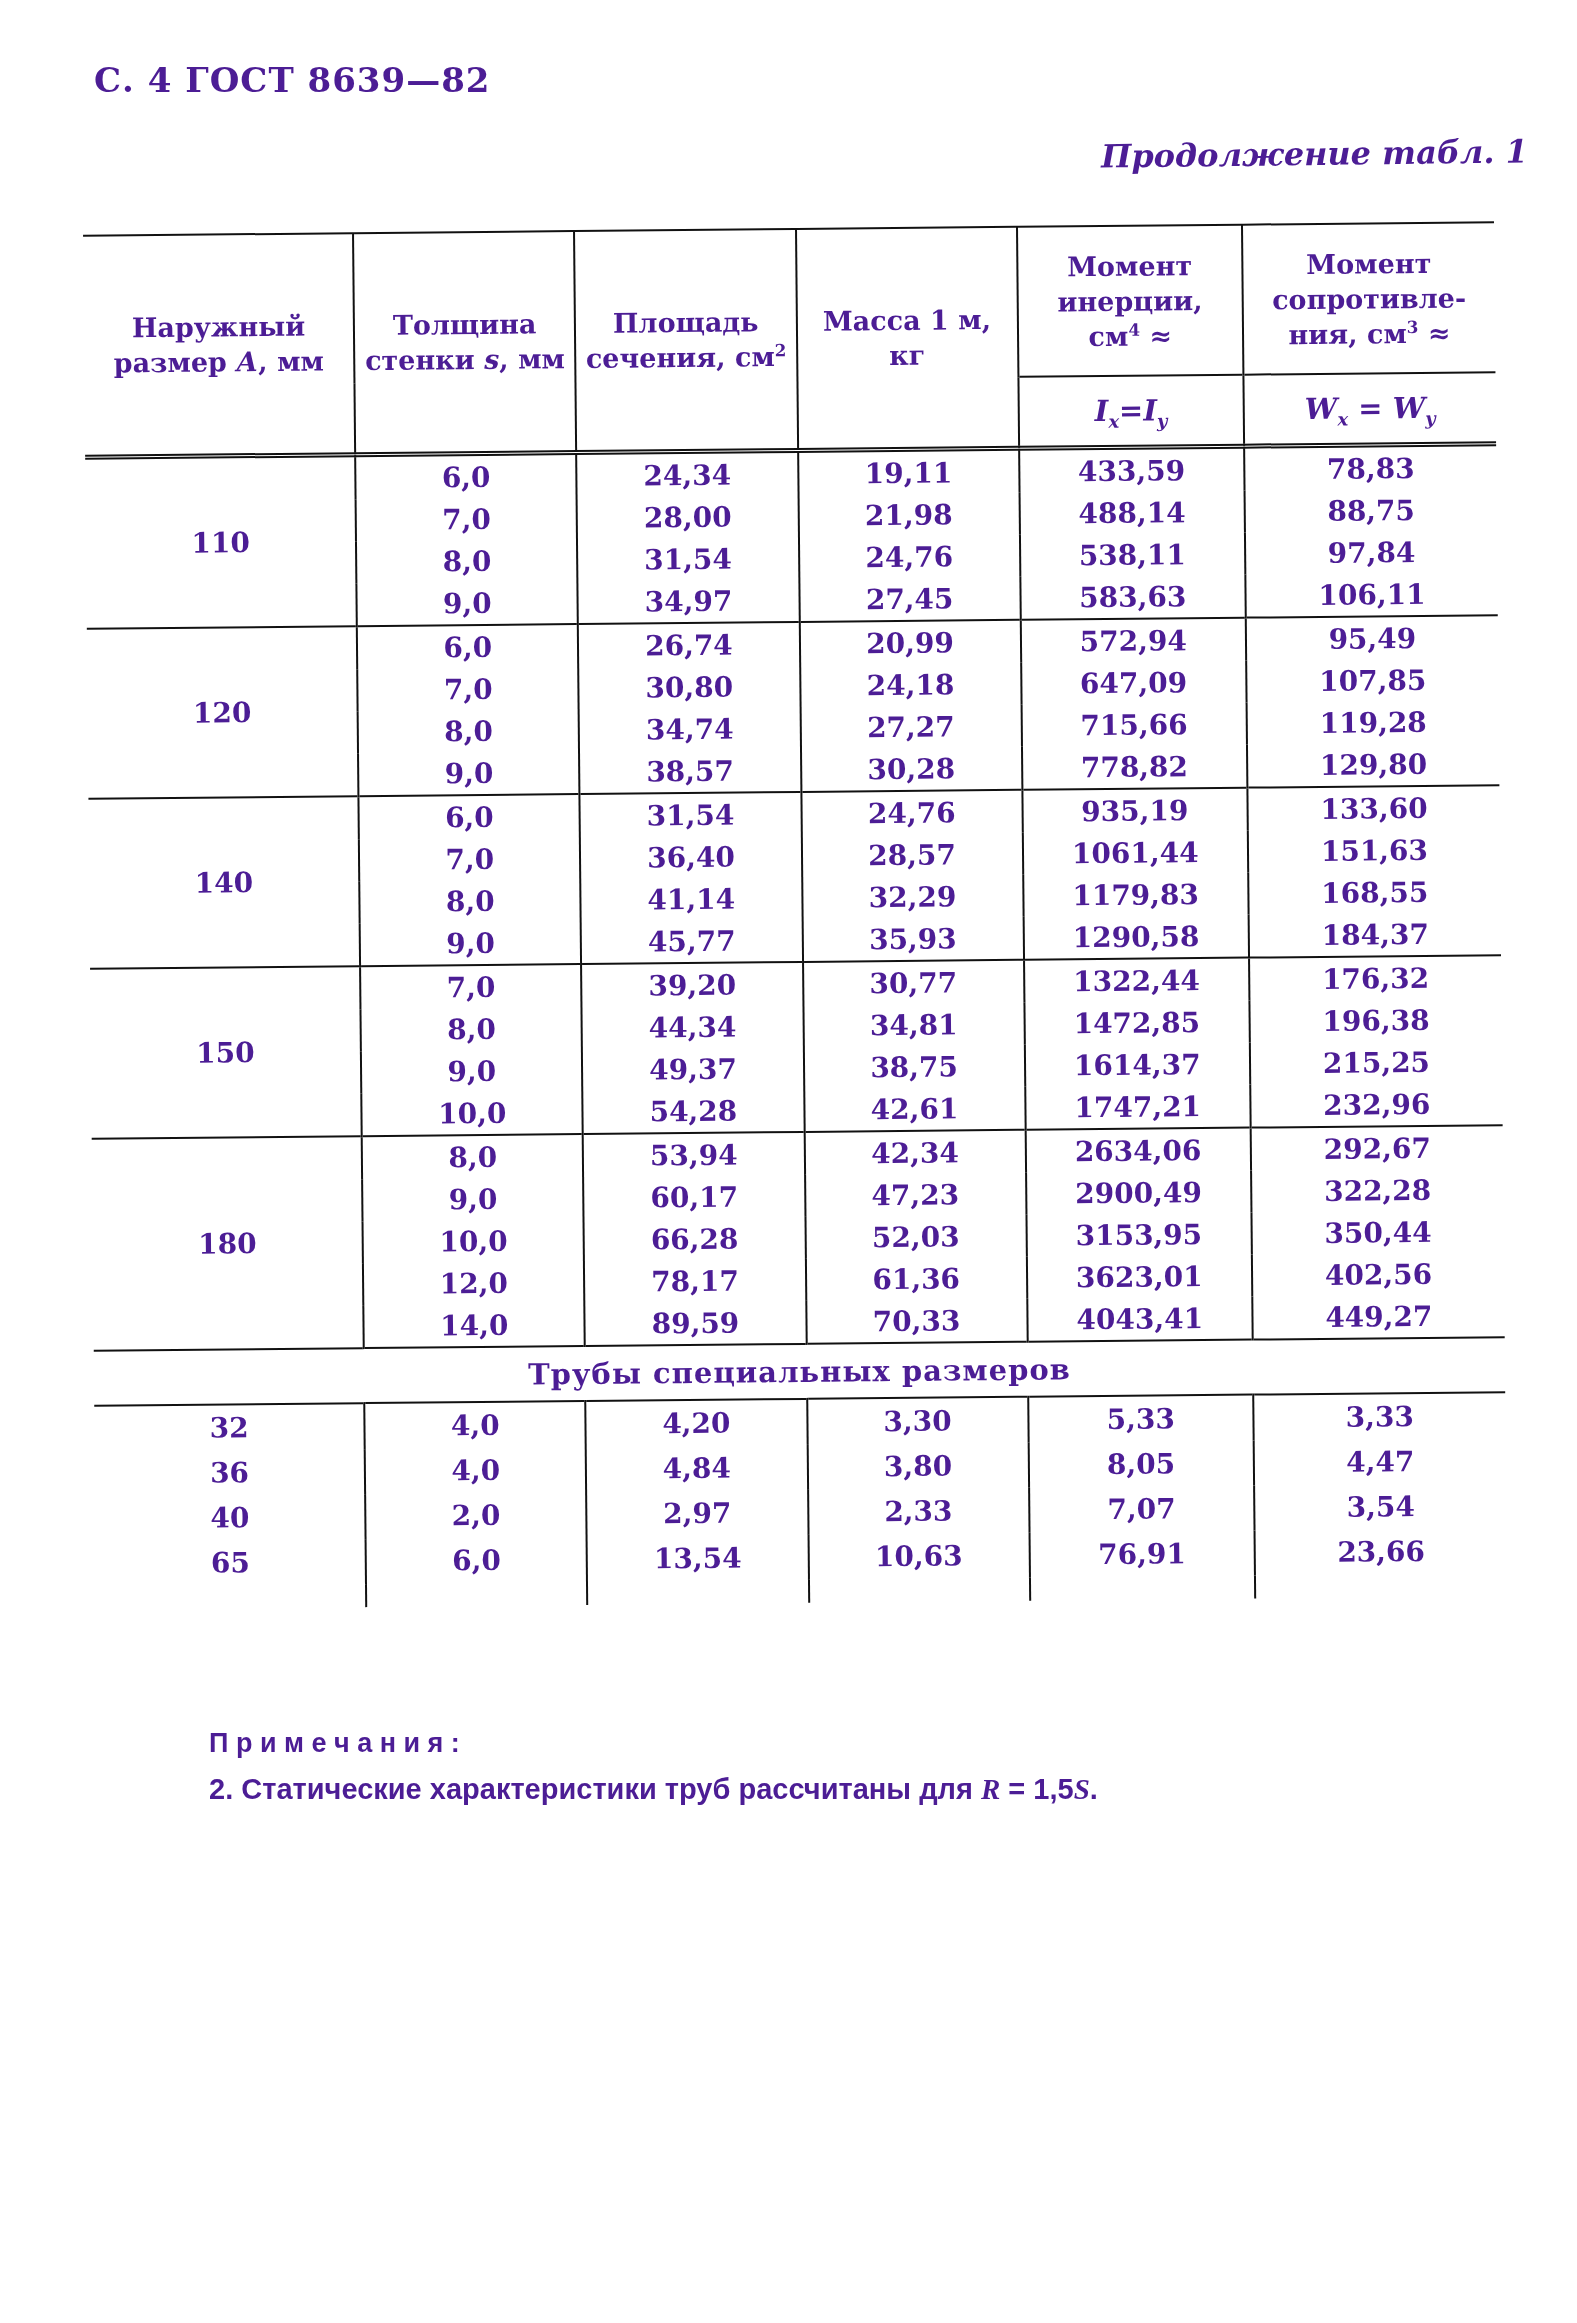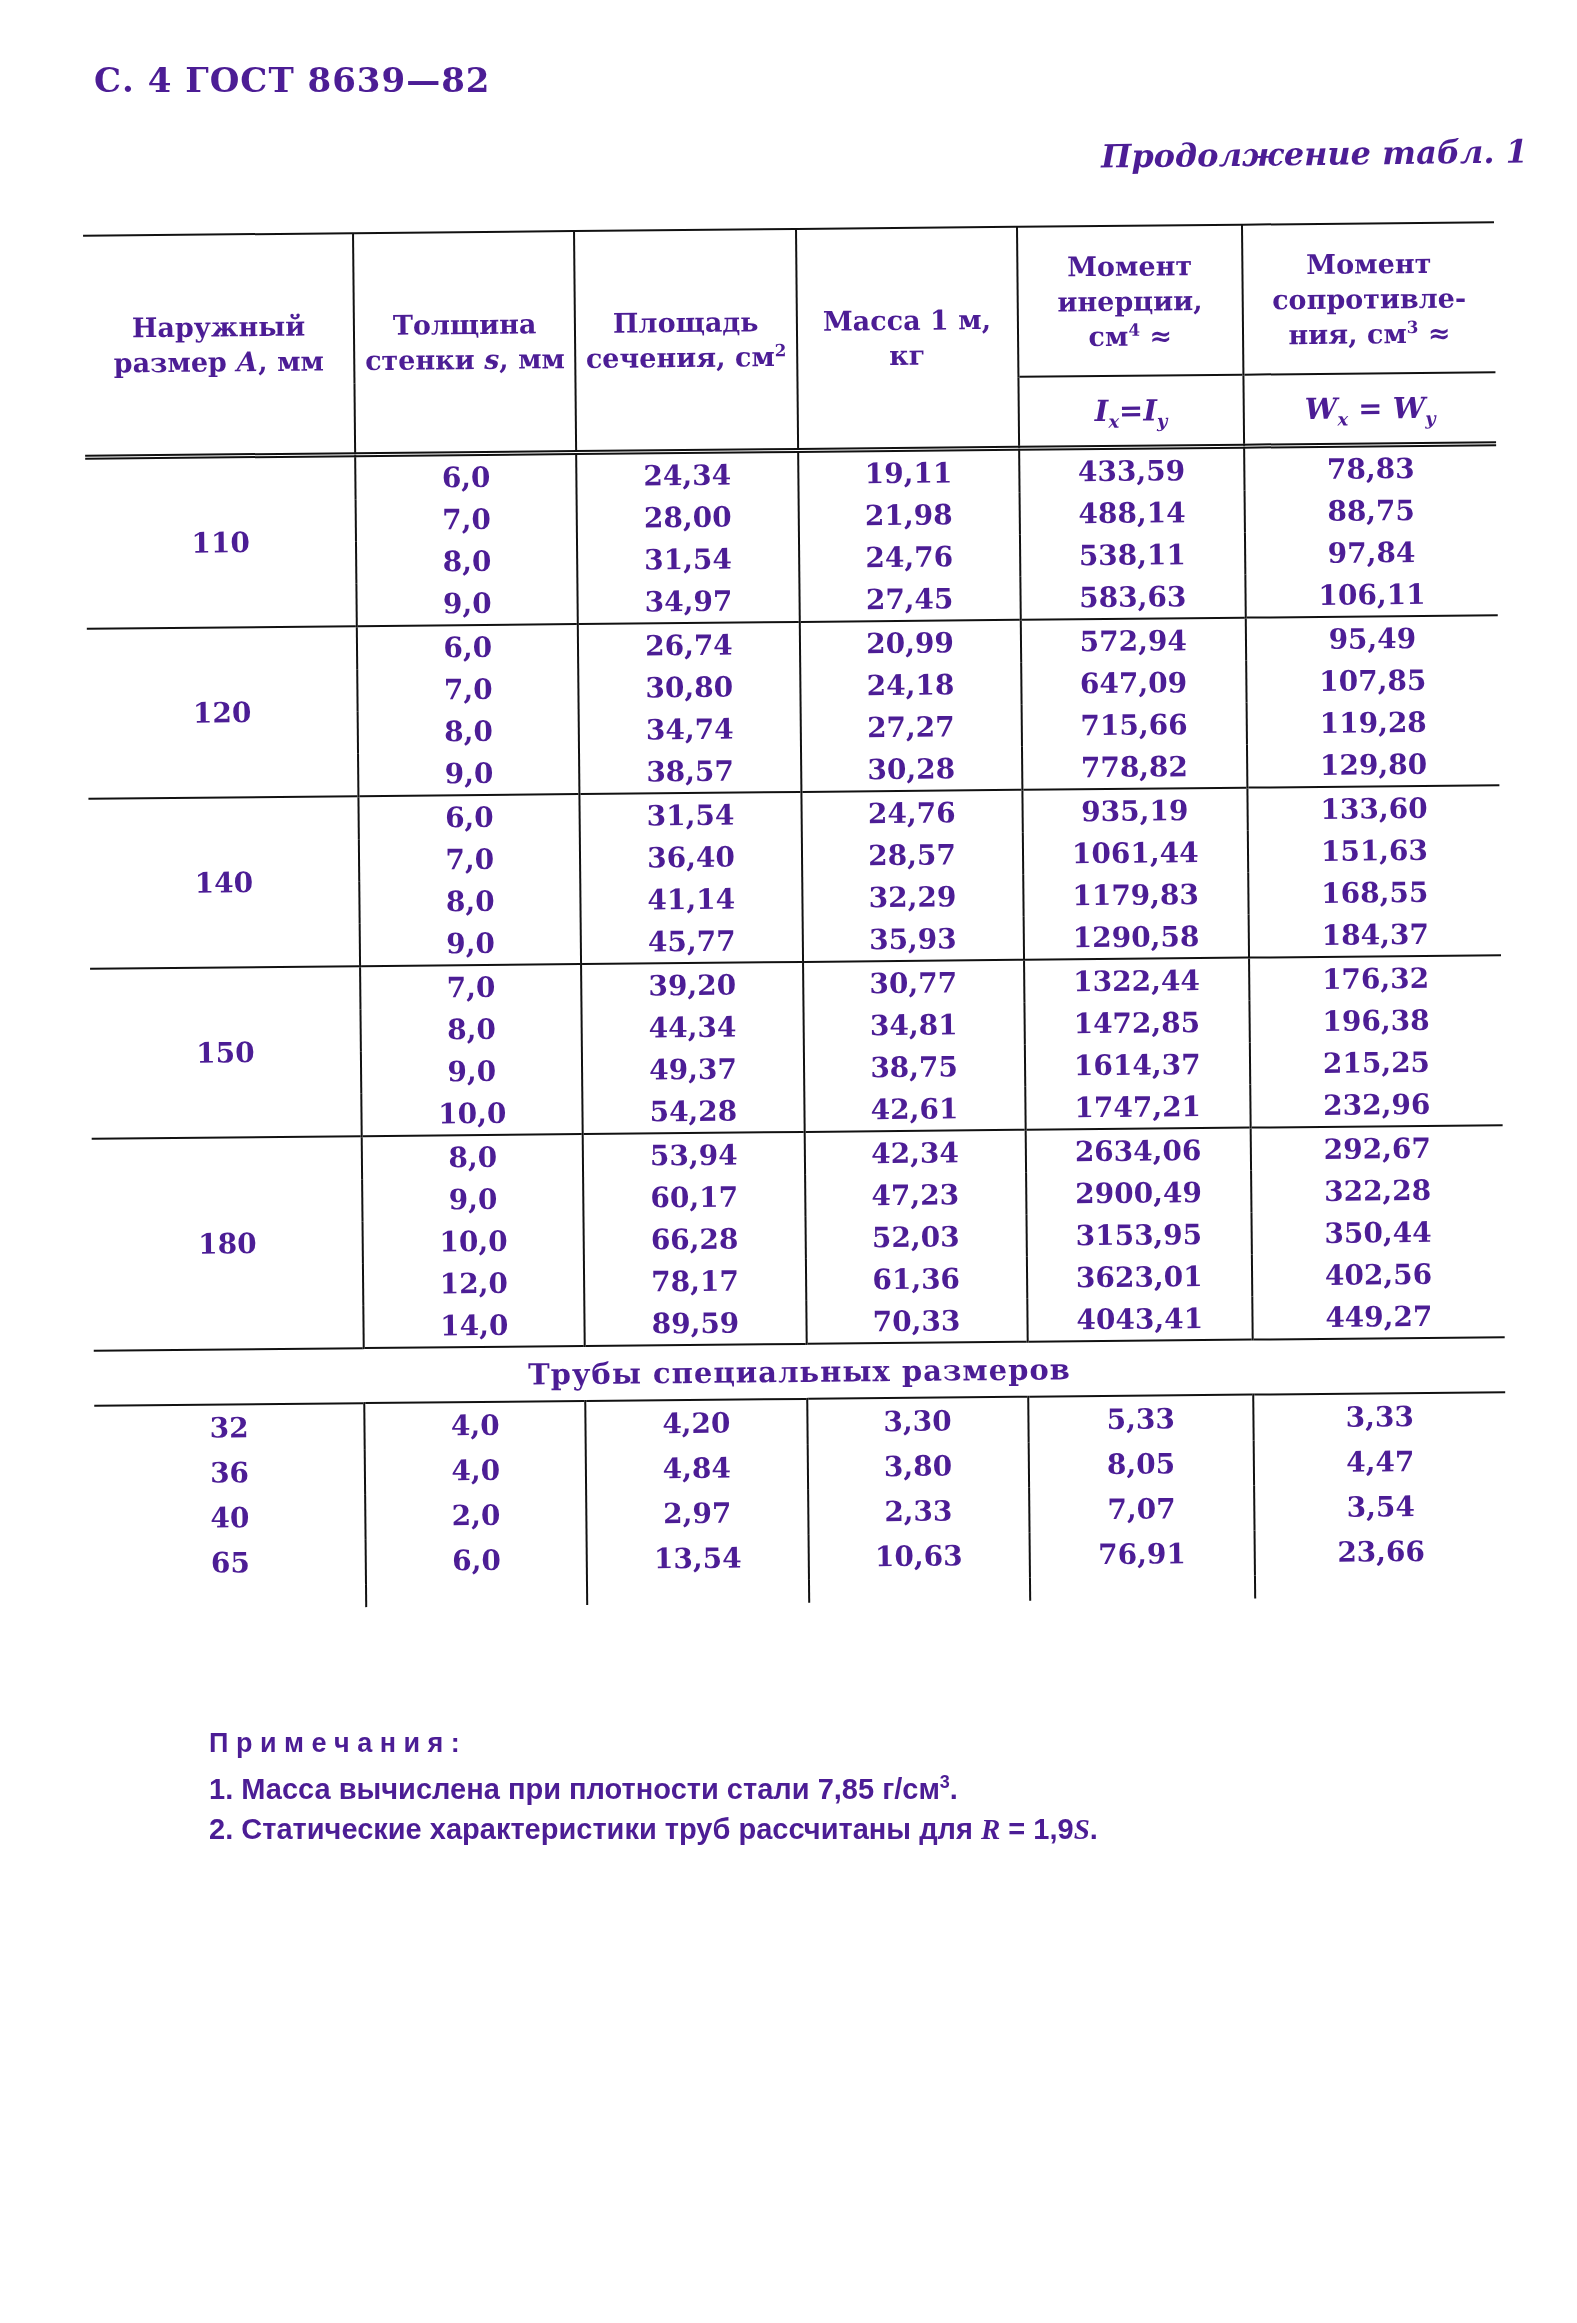--- a/index.html
+++ b/index.html
@@ -356,18 +356,17 @@
             <td class="v"></td>
             <td class="v"></td>
             <td class="v"></td>
           </tr>
         </tbody>
       </table>
   </div>
 
   <div class="notes">
     <div class="notes-title">П р и м е ч а н и я :</div>
-    <div class="note"><span>1.  Масса вычислена при плотности стали 7,85 г/см</span><sup>3</sup><span>.</span></div>
-    <div class="note"><span>2.  Статические характеристики труб рассчитаны для </span><span class="it">R</span><span> = 1,9</span><span class="it">S</span><span>.</span></div>
+    <div class="note"><span>2.  Статические характеристики труб рассчитаны для </span><span class="it">R</span><span> = 1,5</span><span class="it">S</span><span>.</span></div>
   </div>
 
 </div>
 
 
 </body></html>

